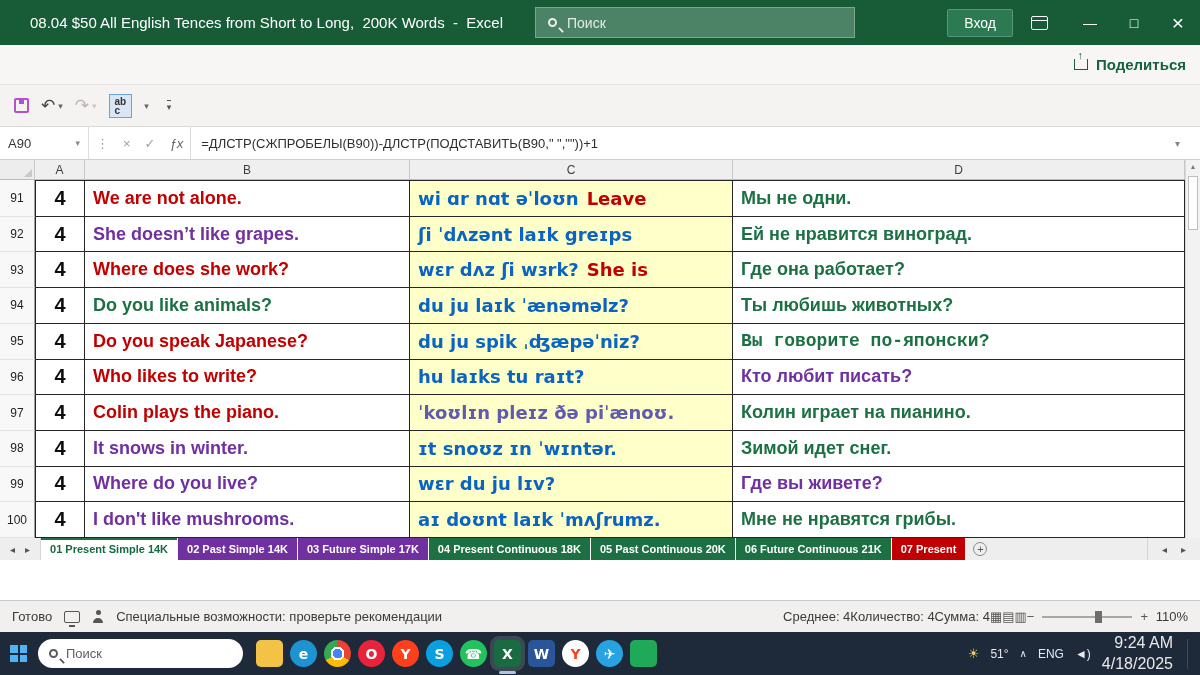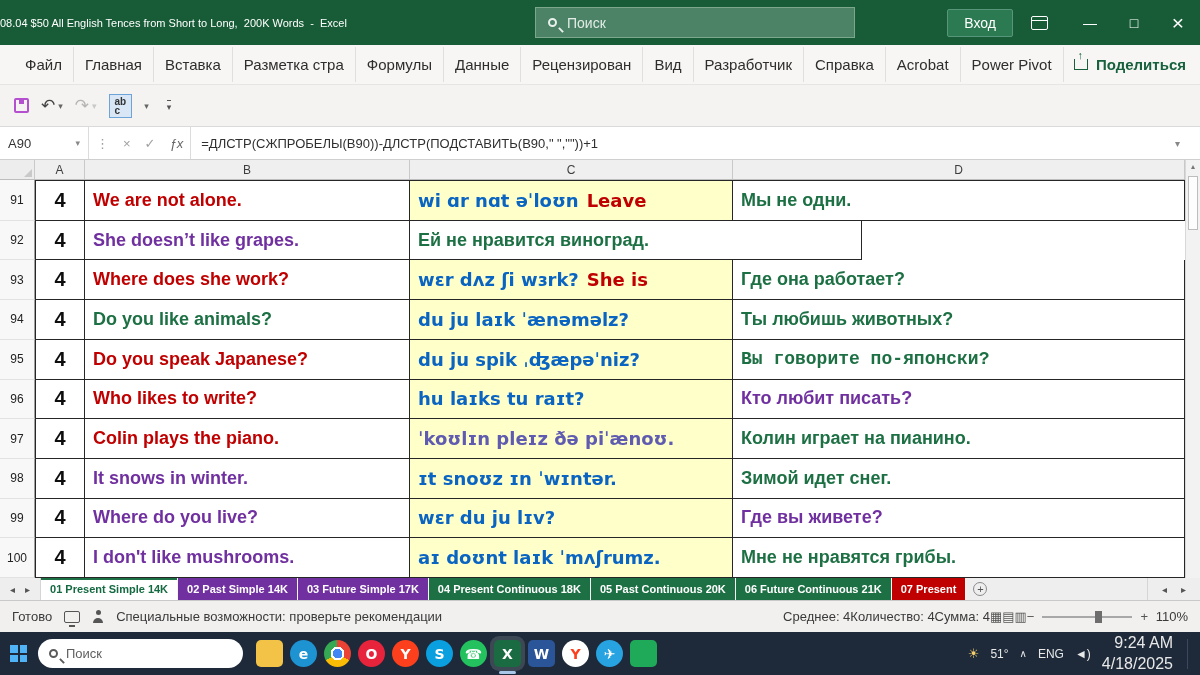--- a/index.html
+++ b/index.html
@@ -1,21 +1,21 @@
 <!DOCTYPE html>
 <html><head>
 <meta charset="utf-8">
 <style>
   * { margin:0; padding:0; box-sizing:border-box; }
   html,body { width:1200px; height:675px; overflow:hidden; }
   body { font-family:"Liberation Sans","DejaVu Sans",sans-serif; display:flex; flex-direction:column; background:#fff; }
 
   
   .titlebar { flex:0 0 45px; background:#185c37; color:#fff; display:flex; align-items:center; position:relative; }
-  .title-text { font-size:11px; white-space:pre; }
+  .title-text { margin-left:30px; font-size:15px; white-space:pre; }
   .tb-search { position:absolute; left:535px; top:7px; width:320px; height:31px; background:#4c8266; border:1px solid #7da78d; display:flex; align-items:center; padding-left:12px; gap:10px; }
   .mag { width:9px; height:9px; border:2px solid #e9f1ec; border-radius:50%; position:relative; flex:0 0 auto; }
   .mag::after { content:''; position:absolute; width:6px; height:2px; background:#e9f1ec; transform:rotate(45deg); left:8px; top:9px; }
   .tb-search input { background:transparent; border:none; outline:none; color:#fff; font-size:14px; width:240px; font-family:inherit; }
   .tb-search input::placeholder { color:#e2ece6; }
   .tb-right { margin-left:auto; display:flex; align-items:center; height:100%; }
   .signin { background:#2c7a51; border:1px solid #57967a; font-size:14px; padding:5px 16px; border-radius:2px; margin-right:18px; }
   .ribbon-opts { width:17px; height:14px; border:1.5px solid #fff; border-radius:2px; margin-right:20px; position:relative; }
   .ribbon-opts::after { content:''; position:absolute; left:0; right:0; top:3px; height:1.5px; background:#fff; }
   .winbtn { width:44px; height:45px; display:flex; align-items:center; justify-content:center; font-size:14px; }
@@ -74,21 +74,21 @@
   .tabbar { flex:0 0 22px; background:#eeeeee; display:flex; align-items:stretch; font-size:11px; }
   .tabnav { display:flex; align-items:center; gap:10px; padding:0 10px; color:#555; font-size:10px; border-right:1px solid #d5d5d5; }
   .tab { display:flex; align-items:center; padding:0 9px; font-weight:bold; color:#fff; border-right:1px solid #f5f5f5; white-space:nowrap; }
   .tab.active { background:#fff; color:#156a41; box-shadow:inset 0 2px 0 #1e7145; }
   .tab.purple { background:#7030a0; } .tab.green { background:#1d7044; } .tab.red { background:#c00000; }
   .addsheet { display:flex; align-items:center; margin-left:7px; }
   .addsheet span { width:14px; height:14px; border:1px solid #8a8a8a; border-radius:50%; color:#555; display:flex; align-items:center; justify-content:center; font-size:11px; line-height:1; }
   .tab-right { margin-left:auto; display:flex; align-items:center; gap:14px; padding:0 14px; color:#555; font-size:10px; border-left:1px solid #d5d5d5; }
 
   
-  .statusbar { flex:0 0 32px; background:#f1f0ef; border-top:1px solid #c9c9c9; display:flex; align-items:center; font-size:13px; color:#3a3a3a; padding:0 12px; gap:12px; }
+  .statusbar { flex:0 0 32px; background:#f1f0ef; border-top:1px solid #c9c9c9; display:flex; align-items:center; font-size:13px; color:#3a3a3a; padding:0 12px; gap:12px;margin-top:40px; }
   .sb-disp { width:16px; height:12px; border:1.5px solid #555; border-radius:2px; position:relative; }
   .sb-disp::after { content:''; position:absolute; left:4px; right:4px; bottom:-5px; height:1.5px; background:#555; }
   .sb-person { width:12px; height:13px; position:relative; }
   .sb-person::before { content:''; position:absolute; top:0; left:3.5px; width:5px; height:5px; border-radius:50%; background:#555; }
   .sb-person::after { content:''; position:absolute; bottom:0; left:1px; width:10px; height:5px; border-radius:5px 5px 0 0; background:#555; }
   .sb-right { margin-left:auto; display:flex; align-items:center; }
   .view-ic { font-size:13px; color:#555; }
   .zoom { display:flex; align-items:center; gap:8px; color:#555; }
   .ztrack { width:90px; height:2px; background:#a8a8a8; position:relative; }
   .zthumb { position:absolute; left:58%; top:-5px; width:7px; height:12px; background:#6d6d6d; }
@@ -126,34 +126,20 @@
   <div class="tb-right">
     <div class="signin">Вход</div>
     <div class="ribbon-opts"></div>
     <div class="winbtn">—</div>
     <div class="winbtn">□</div>
     <div class="winbtn close">×</div>
   </div>
 </div>
 
 <div class="menubar">
-  <div id="menu-items" style="display:flex;">
-      <div class="menu-item">Файл</div>
-      <div class="menu-item">Главная</div>
-      <div class="menu-item">Вставка</div>
-      <div class="menu-item">Разметка стра</div>
-      <div class="menu-item">Формулы</div>
-      <div class="menu-item">Данные</div>
-      <div class="menu-item">Рецензирован</div>
-      <div class="menu-item">Вид</div>
-      <div class="menu-item">Разработчик</div>
-      <div class="menu-item">Справка</div>
-      <div class="menu-item">Acrobat</div>
-      <div class="menu-item">Power Pivot</div>
-    </div>
   <div class="share">
     <span class="share-ico"></span>
     <span>Поделиться</span>
   </div>
 </div>
 
 <div class="toolbar">
   <span class="floppy"></span>
   <span class="tbtn">
       <span>↶</span>
@@ -203,20 +189,24 @@
             <span class="main" style="color: rgb(10, 100, 194);">wi ɑr nɑt əˈloʊn</span>
             <span class="suffix" style="color: rgb(192, 0, 0);">Leave</span>
           </div>
     <div class="cell w-d" style="color: rgb(29, 112, 68);">Мы не одни.</div>
   </div>
 
   <div class="row">
     <div class="rn">92</div>
     <div class="cell w-a">4</div>
     <div class="cell w-b" style="color: rgb(112, 48, 160);">She doesn’t like grapes.</div>
+    <div class="cell w-c">
+            <span class="main" style="color: rgb(10, 100, 194);">ʃi ˈdʌzənt laɪk greɪps</span>
+            <span class="suffix"></span>
+          </div>
     <div class="cell w-d" style="color: rgb(29, 112, 68);">Ей не нравится виноград.</div>
   </div>
 
   <div class="row">
     <div class="rn">93</div>
     <div class="cell w-a">4</div>
     <div class="cell w-b" style="color: rgb(192, 0, 0);">Where does she work?</div>
     <div class="cell w-c">
             <span class="main" style="color: rgb(10, 100, 194);">wɛr dʌz ʃi wɜrk?</span>
             <span class="suffix" style="color: rgb(192, 0, 0);">She is</span>

